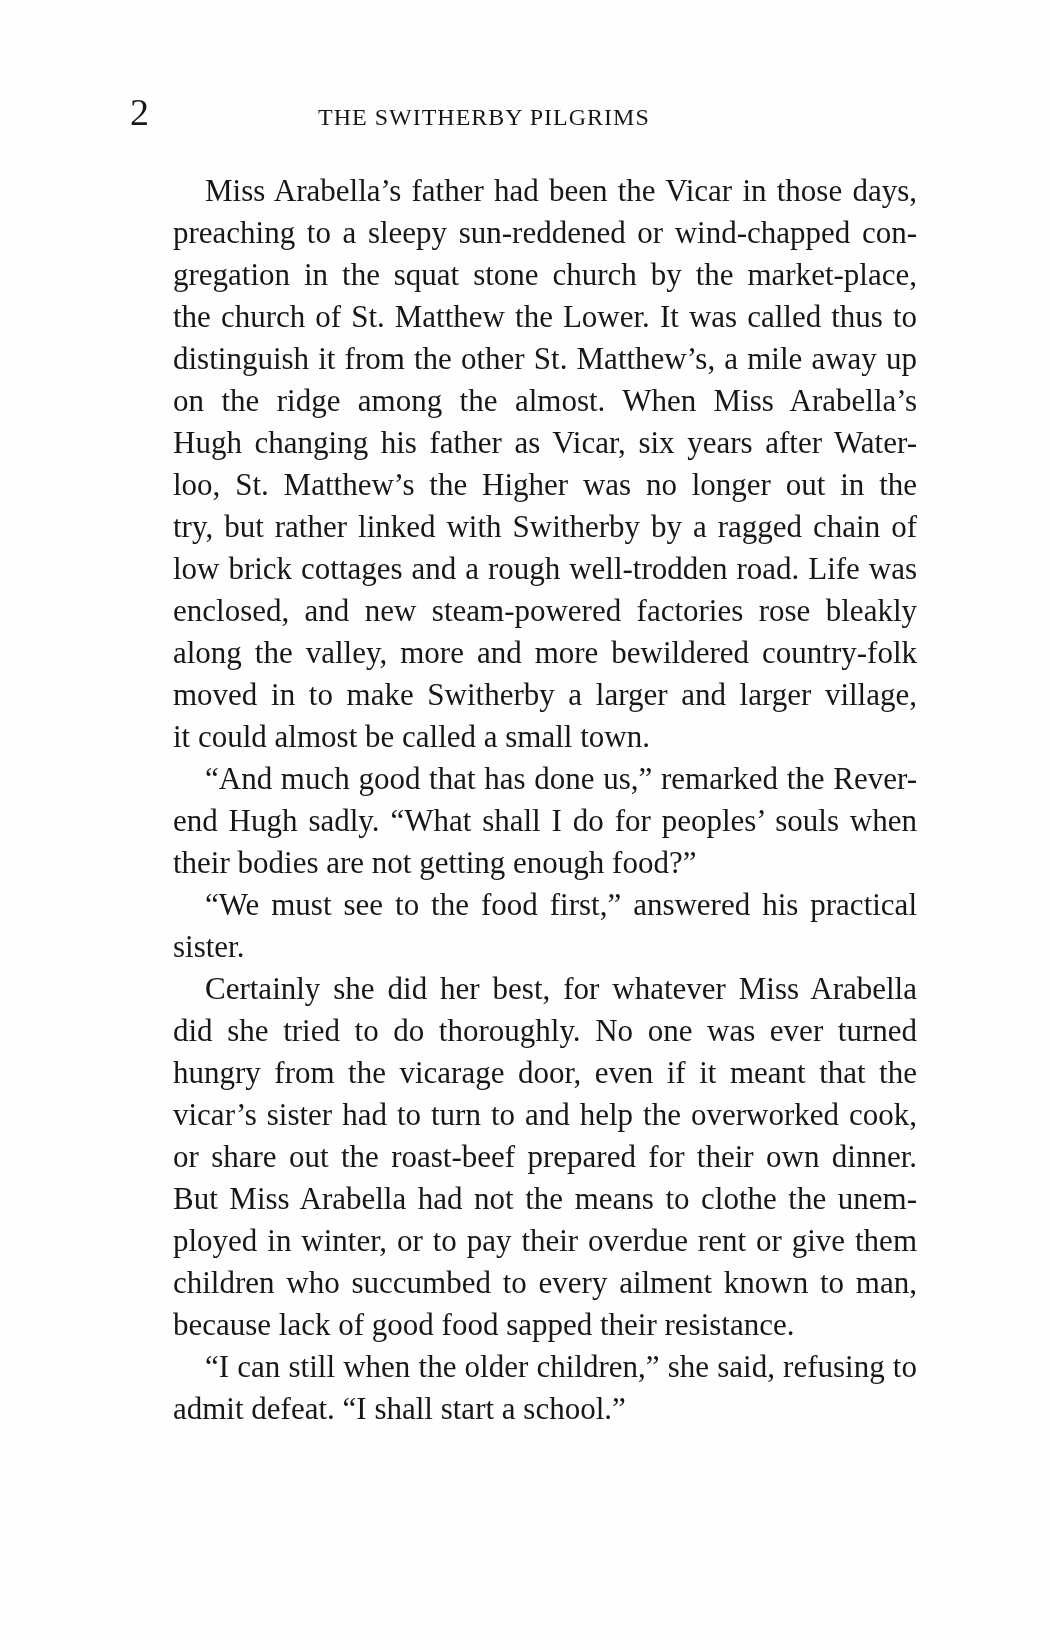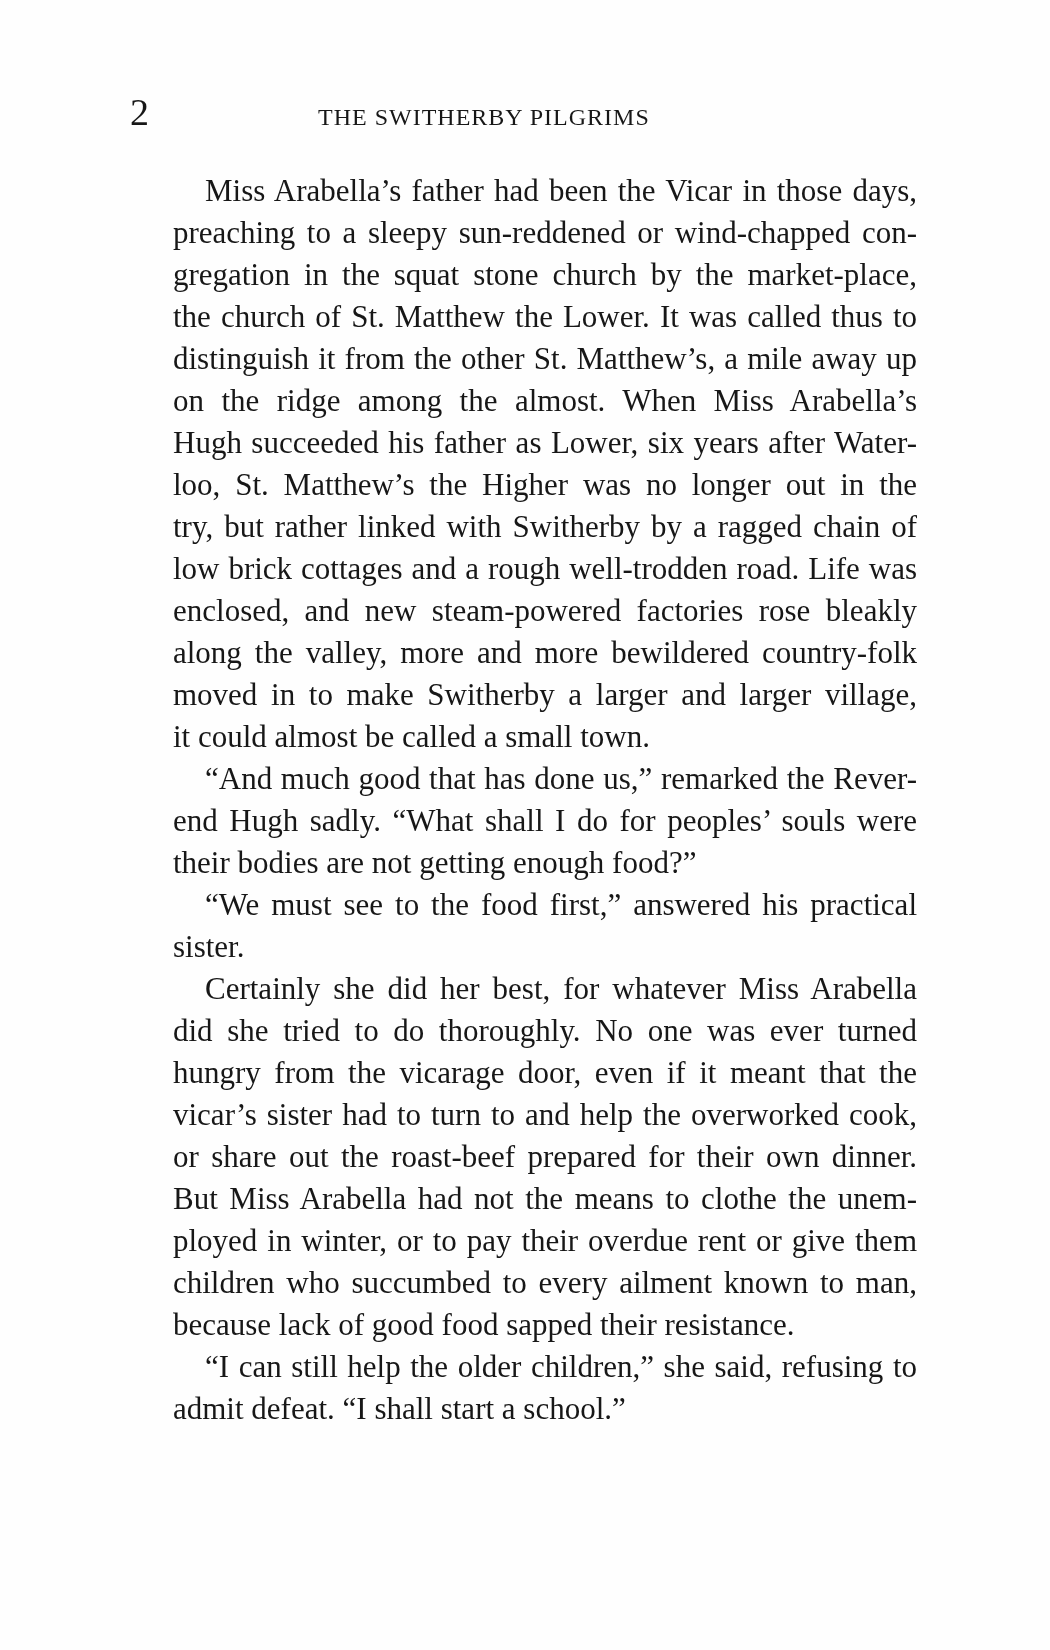--- a/index.html
+++ b/index.html
@@ -71,47 +71,47 @@
   <div class="page-number">2</div>
   <div class="running-head">THE SWITHERBY PILGRIMS</div>
   <div class="text-block">
       <div class="paragraph">
         <div class="line first">Miss Arabella’s father had been the Vicar in those days,</div>
         <div class="line">preaching to a sleepy sun-reddened or wind-chapped con-</div>
         <div class="line">gregation in the squat stone church by the market-place,</div>
         <div class="line">the church of St. Matthew the Lower. It was called thus to</div>
         <div class="line">distinguish it from the other St. Matthew’s, a mile away up</div>
         <div class="line">on the ridge among the almost. When Miss Arabella’s brother</div>
-        <div class="line">Hugh succeeded his father as Lower, six years after Water-</div>
+        <div class="line">Hugh changing his father as Vicar, six years after Water-</div>
         <div class="line">loo, St. Matthew’s the Higher was no longer out in the coun-</div>
         <div class="line">try, but rather linked with Switherby by a ragged chain of</div>
         <div class="line">low brick cottages and a rough well-trodden road. Life was</div>
         <div class="line">enclosed, and new steam-powered factories rose bleakly</div>
         <div class="line">along the valley, more and more bewildered country-folk</div>
         <div class="line">moved in to make Switherby a larger and larger village, until</div>
         <div class="line last">it could almost be called a small town.</div>
       </div>
       <div class="paragraph">
         <div class="line first">“And much good that has done us,” remarked the Rever-</div>
-        <div class="line">end Hugh sadly. “What shall I do for peoples’ souls were</div>
+        <div class="line">end Hugh sadly. “What shall I do for peoples’ souls when</div>
         <div class="line last">their bodies are not getting enough food?”</div>
       </div>
       <div class="paragraph">
         <div class="line first">“We must see to the food first,” answered his practical</div>
         <div class="line last">sister.</div>
       </div>
       <div class="paragraph">
         <div class="line first">Certainly she did her best, for whatever Miss Arabella</div>
         <div class="line">did she tried to do thoroughly. No one was ever turned away</div>
         <div class="line">hungry from the vicarage door, even if it meant that the</div>
         <div class="line">vicar’s sister had to turn to and help the overworked cook,</div>
         <div class="line">or share out the roast-beef prepared for their own dinner.</div>
         <div class="line">But Miss Arabella had not the means to clothe the unem-</div>
         <div class="line">ployed in winter, or to pay their overdue rent or give them</div>
         <div class="line">children who succumbed to every ailment known to man,</div>
         <div class="line last">because lack of good food sapped their resistance.</div>
       </div>
       <div class="paragraph">
-        <div class="line first">“I can still help the older children,” she said, refusing to</div>
+        <div class="line first">“I can still when the older children,” she said, refusing to</div>
         <div class="line last">admit defeat. “I shall start a school.”</div>
       </div>
     </div>
 </div>
 
 </body></html>

